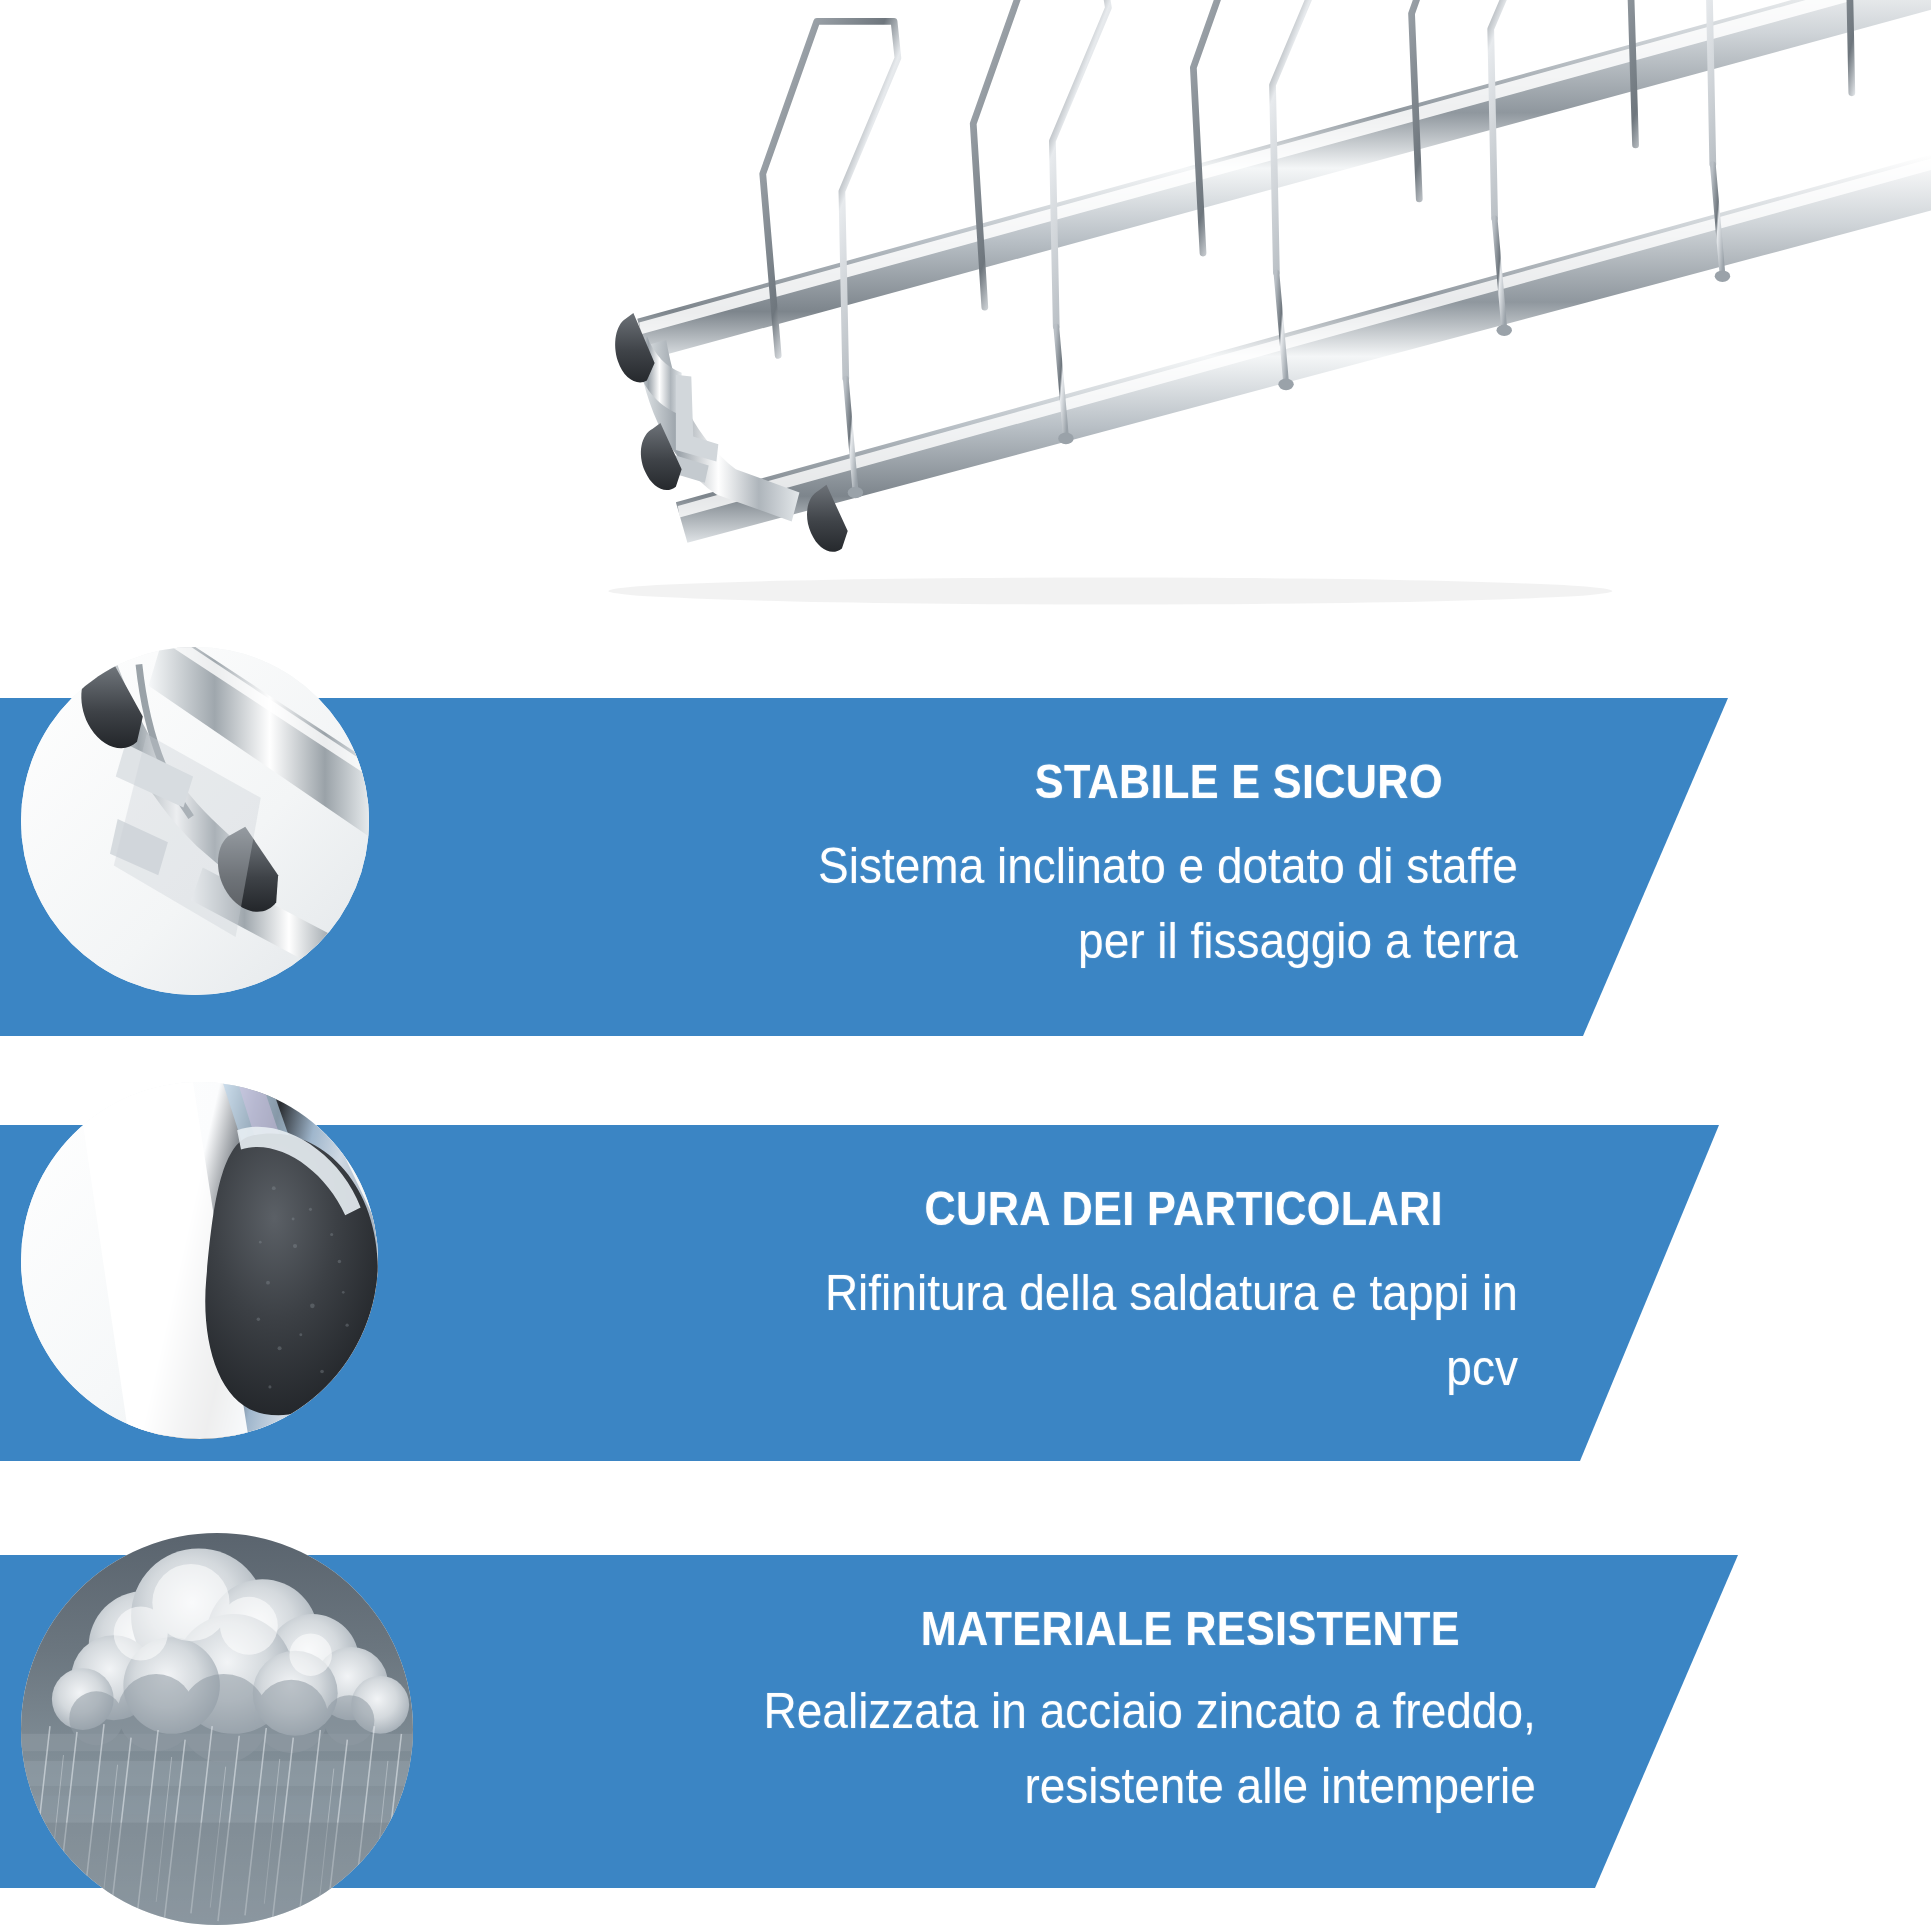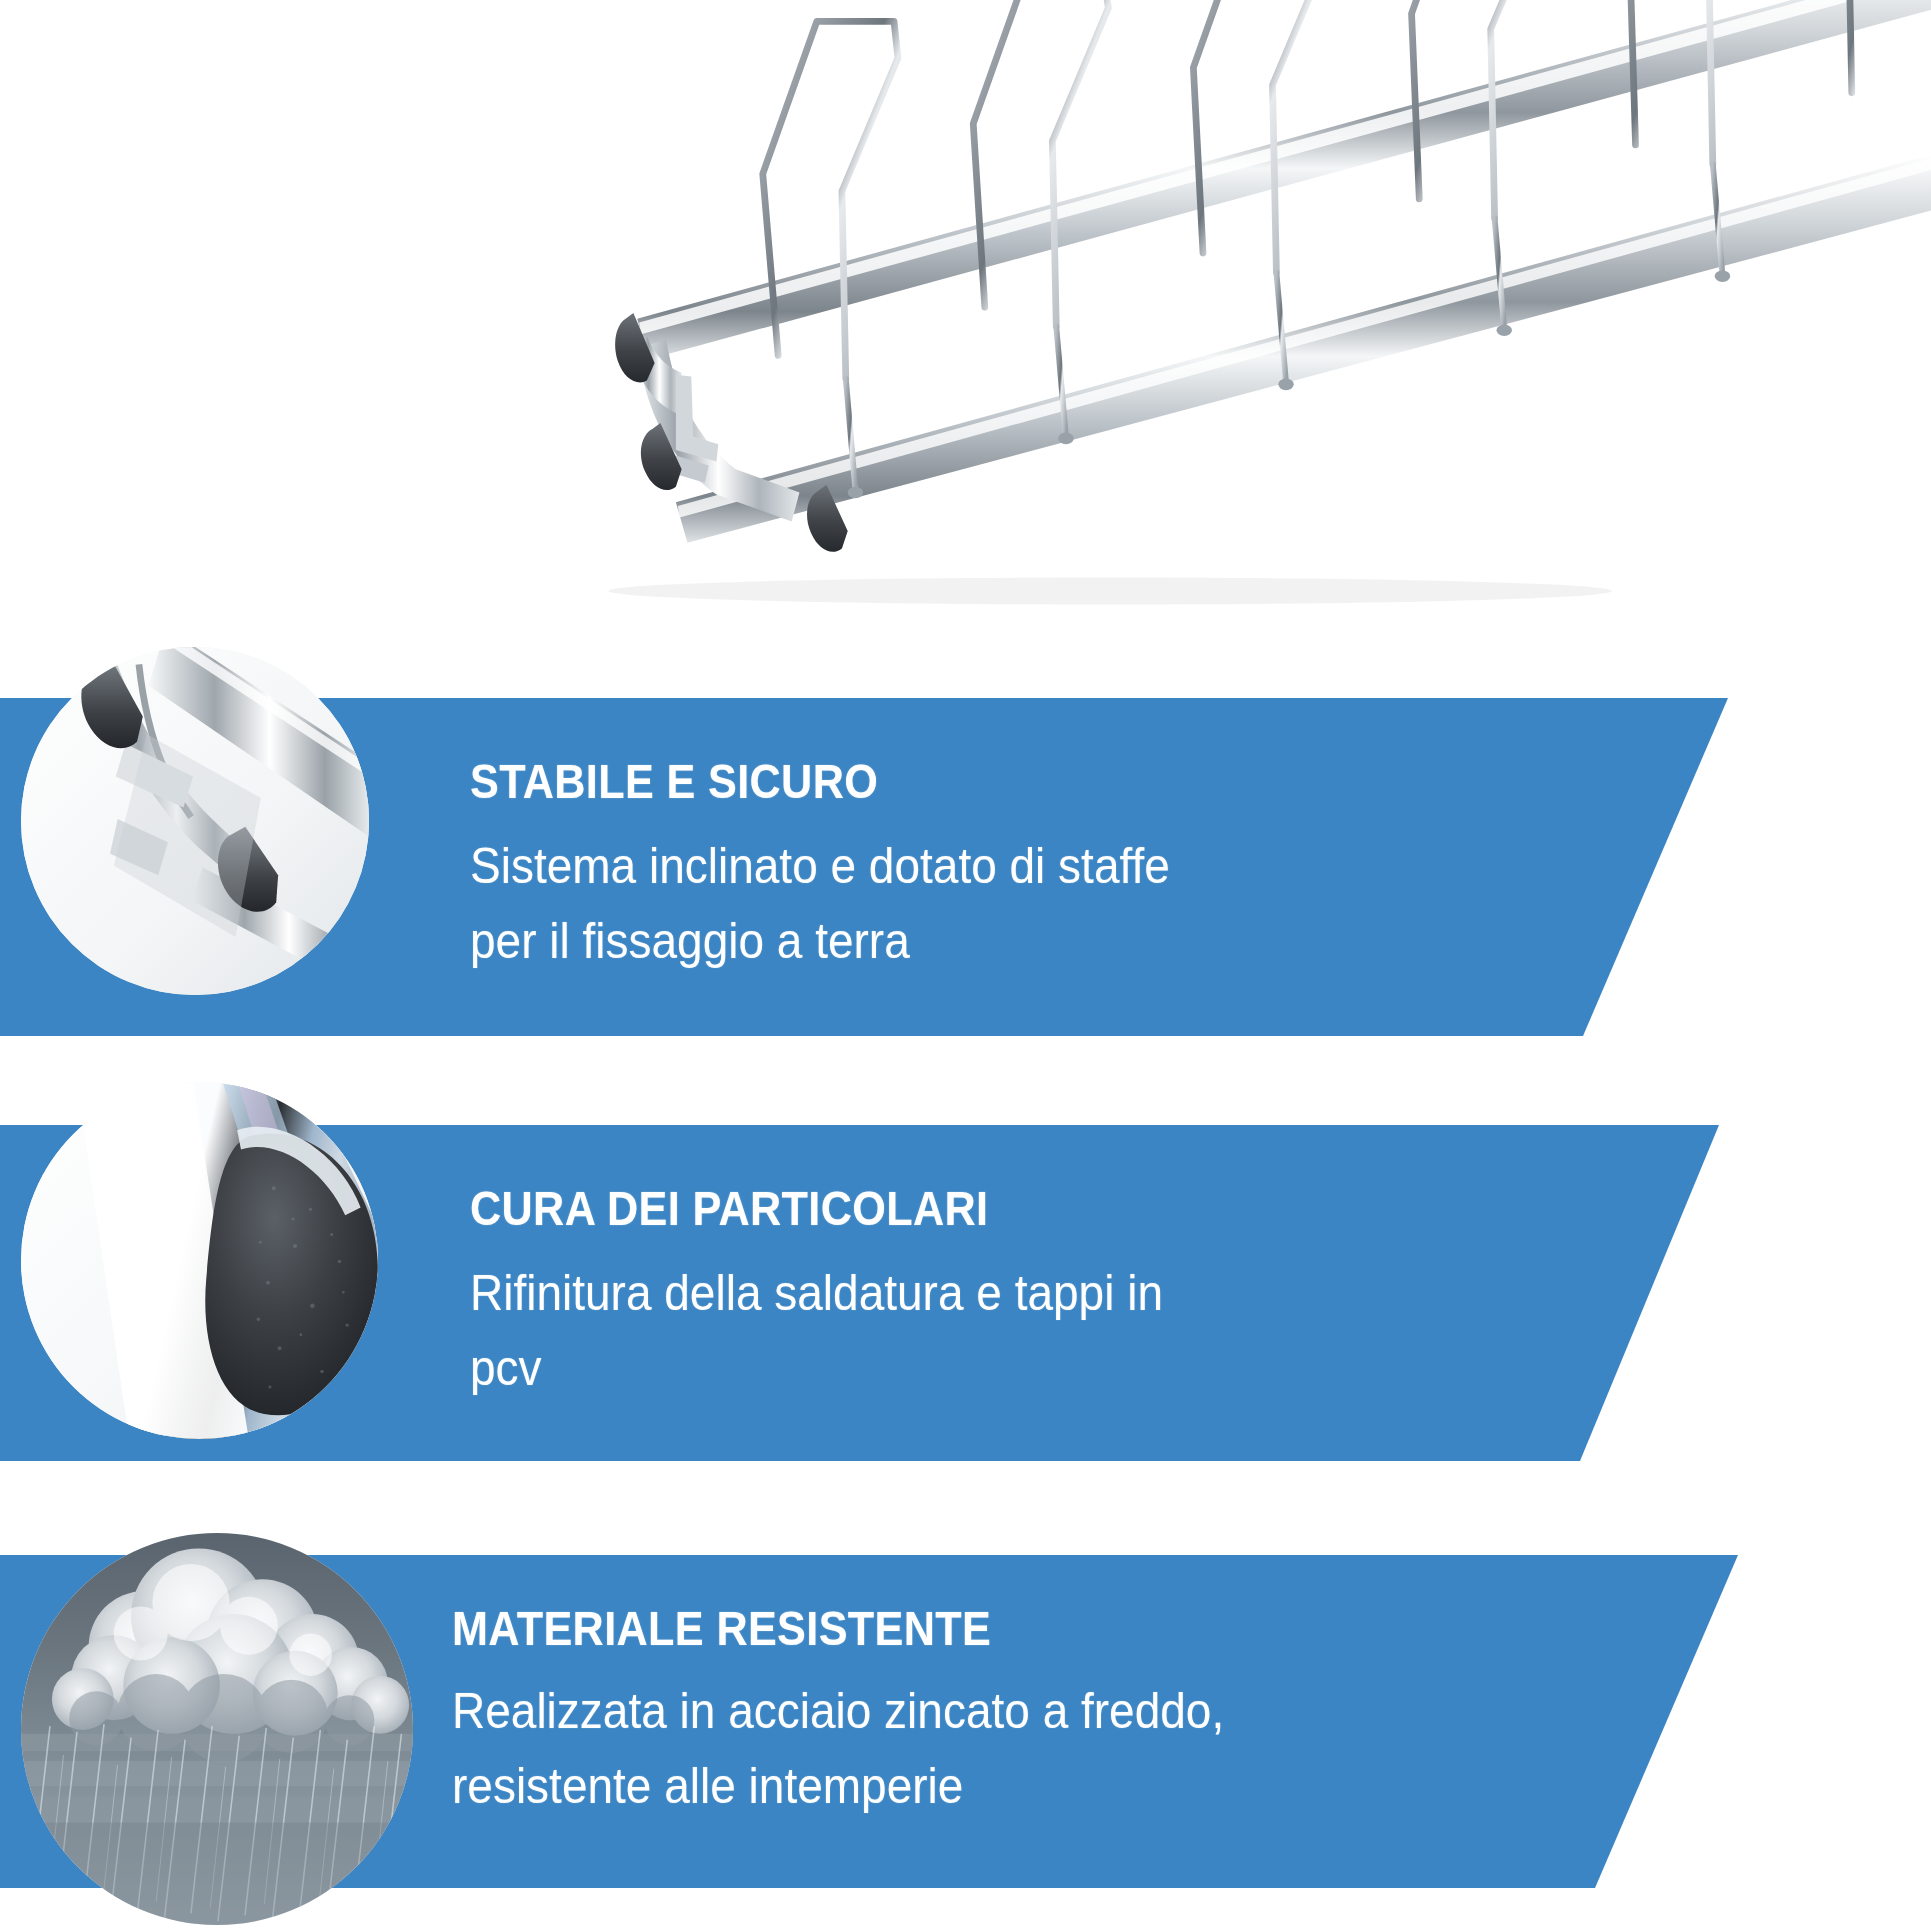--- a/index.html
+++ b/index.html
@@ -26,21 +26,21 @@
   .banner.p2 { width:1719px; height:336px;
      clip-path: polygon(0 0, 1719px 0, 1580px 336px, 0 336px); }
   .banner.p3 { width:1738px; height:333px;
      clip-path: polygon(0 0, 1738px 0, 1595px 333px, 0 333px); }
 
   .thumb {
     position:absolute; border-radius:50%;
     overflow:hidden; background:#f2f4f5;
   }
 
-  .txtcol { position:absolute; }
+  .txtcol { position:absolute;text-align:right; }
 
   .heading {
     color:#ffffff;
     font-weight:bold;
     font-size:48px;
     letter-spacing:0.4px;
     font-stretch:condensed;
     transform:scaleX(0.90);
     transform-origin:left center;
     white-space:nowrap;

